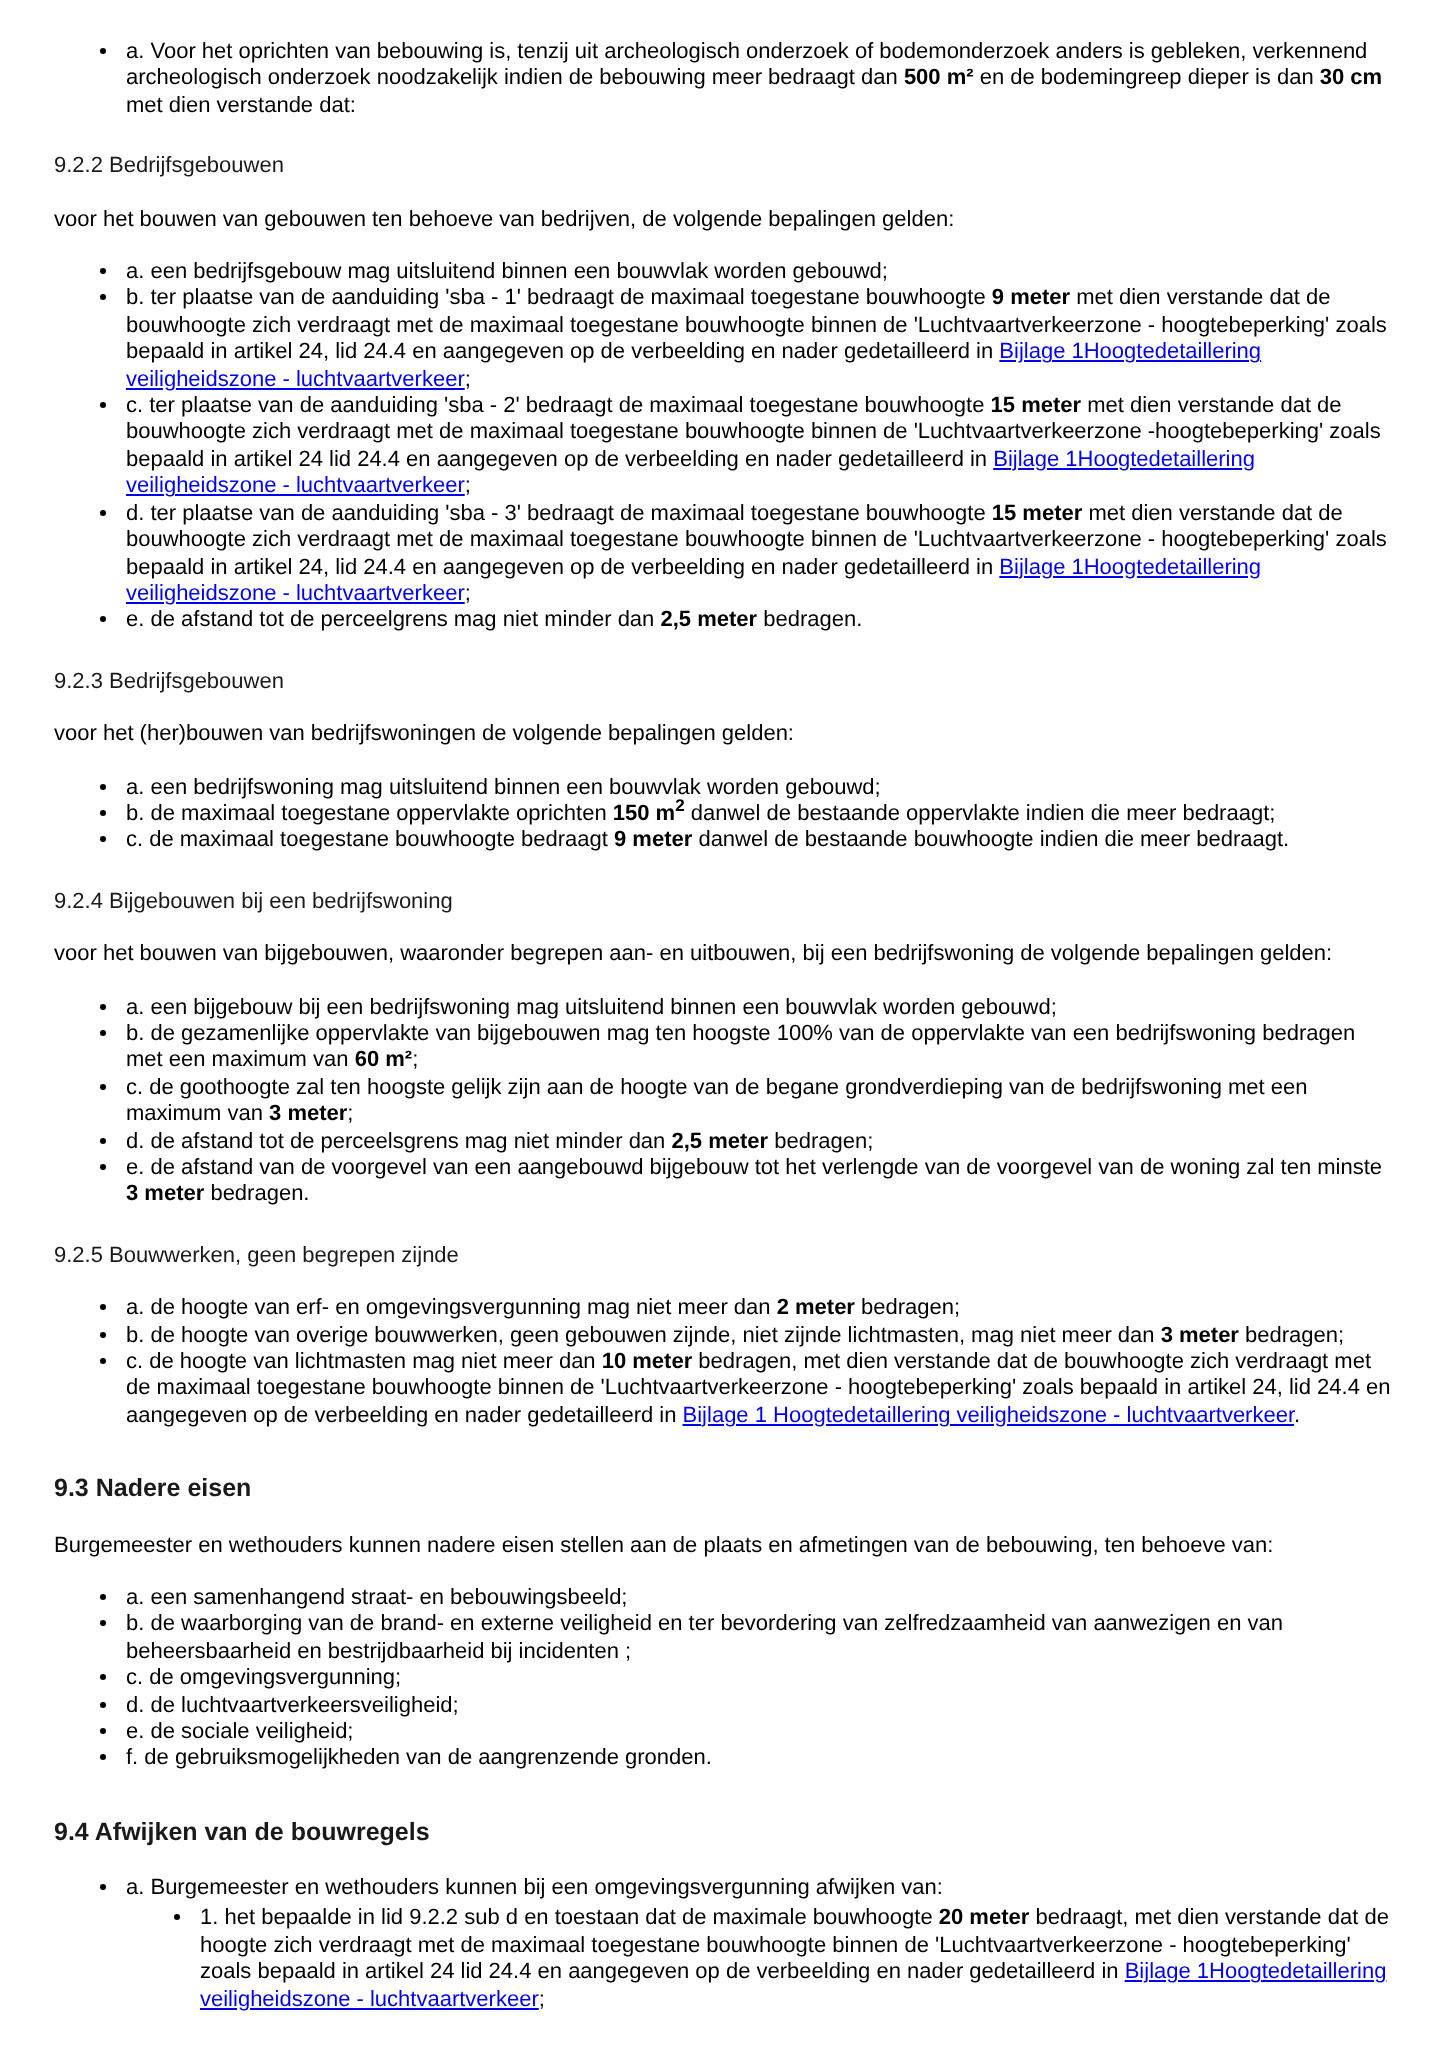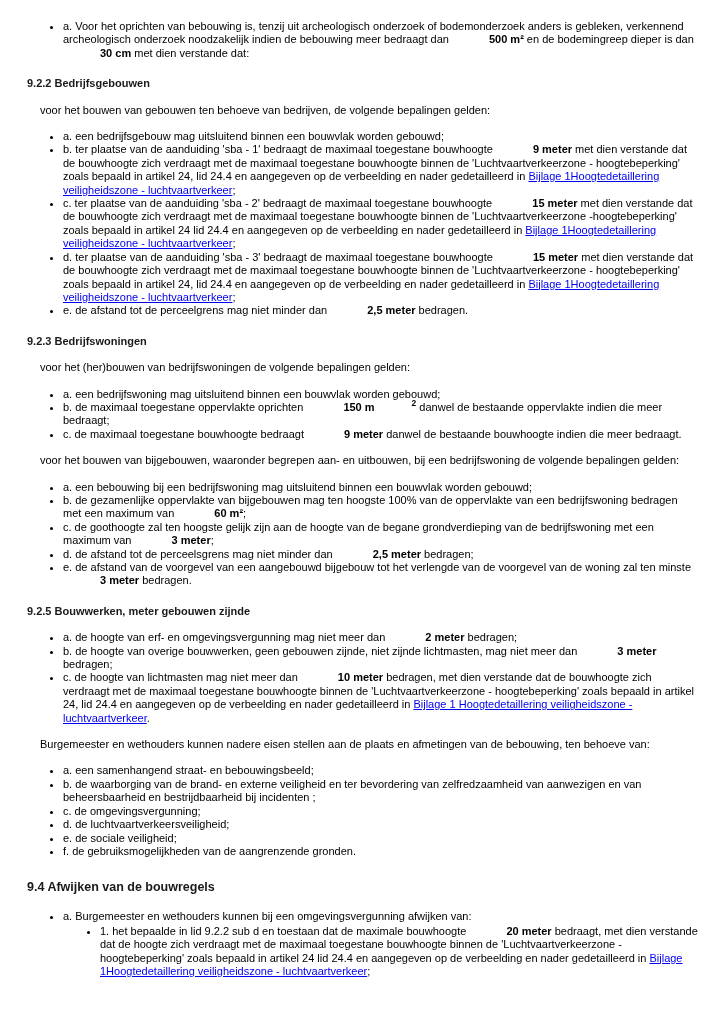--- a/index.html
+++ b/index.html
@@ -7,45 +7,45 @@
     width: 720px;
     height: 1025px;
     background: #ffffff;
     color: #000000;
     font-family: "Liberation Sans", sans-serif;
     font-size: 11px;
     line-height: 1.22;
     overflow: hidden;
   }
   .doc { padding: 8px 22px 0 27px; }
-  p.intro { margin: 13px 13px; }
+  p.intro { margin: 13px 0; }
   ul.blist {
     margin: 12px 0;
     padding-left: 36px;
     list-style-type: disc;
   }
   ul.blist ul.blist {
     margin: 2px 0 0 0;
     padding-left: 37px;
   }
   li { margin: 0; padding: 0; }
   h4.subheading {
     font-size: 11px;
-    font-weight: bold;
+    font-weight: normal;
     margin: 17px 0 13px 0;
     color: #1a1a1a;
   }
   h3.mainheading {
     font-size: 12.5px;
     font-weight: bold;
     margin: 22px 0 14px 0;
     color: #1a1a1a;
   }
   a.lnk { color: #0000EE; text-decoration: underline; cursor: pointer; }
-  strong { font-weight: bold; margin-left: 37px; }
+  strong { font-weight: bold; }
   sup { font-size: 8.5px; vertical-align: super; line-height: 0; }
 </style>
 </head>
 <body>
 
 <div class="doc">
 
   <ul class="blist">
     <li><span>a. Voor het oprichten van bebouwing is, tenzij uit archeologisch onderzoek of bodemonderzoek anders is gebleken, verkennend archeologisch onderzoek noodzakelijk indien de bebouwing meer bedraagt dan </span><strong>500 m²</strong><span> en de bodemingreep dieper is dan </span><strong>30 cm</strong><span> met dien verstande dat:</span></li>
   </ul>
@@ -53,44 +53,46 @@
   <h4 class="subheading">9.2.2 Bedrijfsgebouwen</h4>
   <p class="intro">voor het bouwen van gebouwen ten behoeve van bedrijven, de volgende bepalingen gelden:</p>
   <ul class="blist">
     <li><span>a. een bedrijfsgebouw mag uitsluitend binnen een bouwvlak worden gebouwd;</span></li>
     <li><span>b. ter plaatse van de aanduiding 'sba - 1' bedraagt de maximaal toegestane bouwhoogte </span><strong>9 meter</strong><span> met dien verstande dat de bouwhoogte zich verdraagt met de maximaal toegestane bouwhoogte binnen de 'Luchtvaartverkeerzone - hoogtebeperking' zoals bepaald in artikel 24, lid 24.4 en aangegeven op de verbeelding en nader gedetailleerd in </span><a class="lnk" href="#">Bijlage 1Hoogtedetaillering veiligheidszone - luchtvaartverkeer</a><span>;</span></li>
     <li><span>c. ter plaatse van de aanduiding 'sba - 2' bedraagt de maximaal toegestane bouwhoogte </span><strong>15 meter</strong><span> met dien verstande dat de bouwhoogte zich verdraagt met de maximaal toegestane bouwhoogte binnen de 'Luchtvaartverkeerzone -hoogtebeperking' zoals bepaald in artikel 24 lid 24.4 en aangegeven op de verbeelding en nader gedetailleerd in </span><a class="lnk" href="#">Bijlage 1Hoogtedetaillering veiligheidszone - luchtvaartverkeer</a><span>;</span></li>
     <li><span>d. ter plaatse van de aanduiding 'sba - 3' bedraagt de maximaal toegestane bouwhoogte </span><strong>15 meter</strong><span> met dien verstande dat de bouwhoogte zich verdraagt met de maximaal toegestane bouwhoogte binnen de 'Luchtvaartverkeerzone - hoogtebeperking' zoals bepaald in artikel 24, lid 24.4 en aangegeven op de verbeelding en nader gedetailleerd in </span><a class="lnk" href="#">Bijlage 1Hoogtedetaillering veiligheidszone - luchtvaartverkeer</a><span>;</span></li>
     <li><span>e. de afstand tot de perceelgrens mag niet minder dan </span><strong>2,5 meter</strong><span> bedragen.</span></li>
   </ul>
 
-  <h4 class="subheading">9.2.3 Bedrijfswoningen</h4>
+  <h4 class="subheading">9.2.3 Bedrijfsgebouwen</h4>
   <p class="intro">voor het (her)bouwen van bedrijfswoningen de volgende bepalingen gelden:</p>
   <ul class="blist">
     <li><span>a. een bedrijfswoning mag uitsluitend binnen een bouwvlak worden gebouwd;</span></li>
     <li><span>b. de maximaal toegestane oppervlakte oprichten </span><strong>150 m</strong><strong><sup>2</sup></strong><span> danwel de bestaande oppervlakte indien die meer bedraagt;</span></li>
     <li><span>c. de maximaal toegestane bouwhoogte bedraagt </span><strong>9 meter</strong><span> danwel de bestaande bouwhoogte indien die meer bedraagt.</span></li>
   </ul>
 
+  <h4 class="subheading">9.2.4 Bijgebouwen bij een bedrijfswoning</h4>
   <p class="intro">voor het bouwen van bijgebouwen, waaronder begrepen aan- en uitbouwen, bij een bedrijfswoning de volgende bepalingen gelden:</p>
   <ul class="blist">
-    <li><span>a. een bebouwing bij een bedrijfswoning mag uitsluitend binnen een bouwvlak worden gebouwd;</span></li>
+    <li><span>a. een bijgebouw bij een bedrijfswoning mag uitsluitend binnen een bouwvlak worden gebouwd;</span></li>
     <li><span>b. de gezamenlijke oppervlakte van bijgebouwen mag ten hoogste 100% van de oppervlakte van een bedrijfswoning bedragen met een maximum van </span><strong>60 m²</strong><span>;</span></li>
     <li><span>c. de goothoogte zal ten hoogste gelijk zijn aan de hoogte van de begane grondverdieping van de bedrijfswoning met een maximum van </span><strong>3 meter</strong><span>;</span></li>
     <li><span>d. de afstand tot de perceelsgrens mag niet minder dan </span><strong>2,5 meter</strong><span> bedragen;</span></li>
     <li><span>e. de afstand van de voorgevel van een aangebouwd bijgebouw tot het verlengde van de voorgevel van de woning zal ten minste </span><strong>3 meter</strong><span> bedragen.</span></li>
   </ul>
 
-  <h4 class="subheading">9.2.5 Bouwwerken, meter gebouwen zijnde</h4>
+  <h4 class="subheading">9.2.5 Bouwwerken, geen begrepen zijnde</h4>
   <ul class="blist">
     <li><span>a. de hoogte van erf- en omgevingsvergunning mag niet meer dan </span><strong>2 meter</strong><span> bedragen;</span></li>
     <li><span>b. de hoogte van overige bouwwerken, geen gebouwen zijnde, niet zijnde lichtmasten, mag niet meer dan </span><strong>3 meter</strong><span> bedragen;</span></li>
     <li><span>c. de hoogte van lichtmasten mag niet meer dan </span><strong>10 meter</strong><span> bedragen, met dien verstande dat de bouwhoogte zich verdraagt met de maximaal toegestane bouwhoogte binnen de 'Luchtvaartverkeerzone - hoogtebeperking' zoals bepaald in artikel 24, lid 24.4 en aangegeven op de verbeelding en nader gedetailleerd in </span><a class="lnk" href="#">Bijlage 1 Hoogtedetaillering veiligheidszone - luchtvaartverkeer</a><span>.</span></li>
   </ul>
 
+  <h3 class="mainheading">9.3 Nadere eisen</h3>
   <p class="intro">Burgemeester en wethouders kunnen nadere eisen stellen aan de plaats en afmetingen van de bebouwing, ten behoeve van:</p>
   <ul class="blist">
     <li><span>a. een samenhangend straat- en bebouwingsbeeld;</span></li>
     <li><span>b. de waarborging van de brand- en externe veiligheid en ter bevordering van zelfredzaamheid van aanwezigen en van beheersbaarheid en bestrijdbaarheid bij incidenten ;</span></li>
     <li><span>c. de omgevingsvergunning;</span></li>
     <li><span>d. de luchtvaartverkeersveiligheid;</span></li>
     <li><span>e. de sociale veiligheid;</span></li>
     <li><span>f. de gebruiksmogelijkheden van de aangrenzende gronden.</span></li>
   </ul>
 

